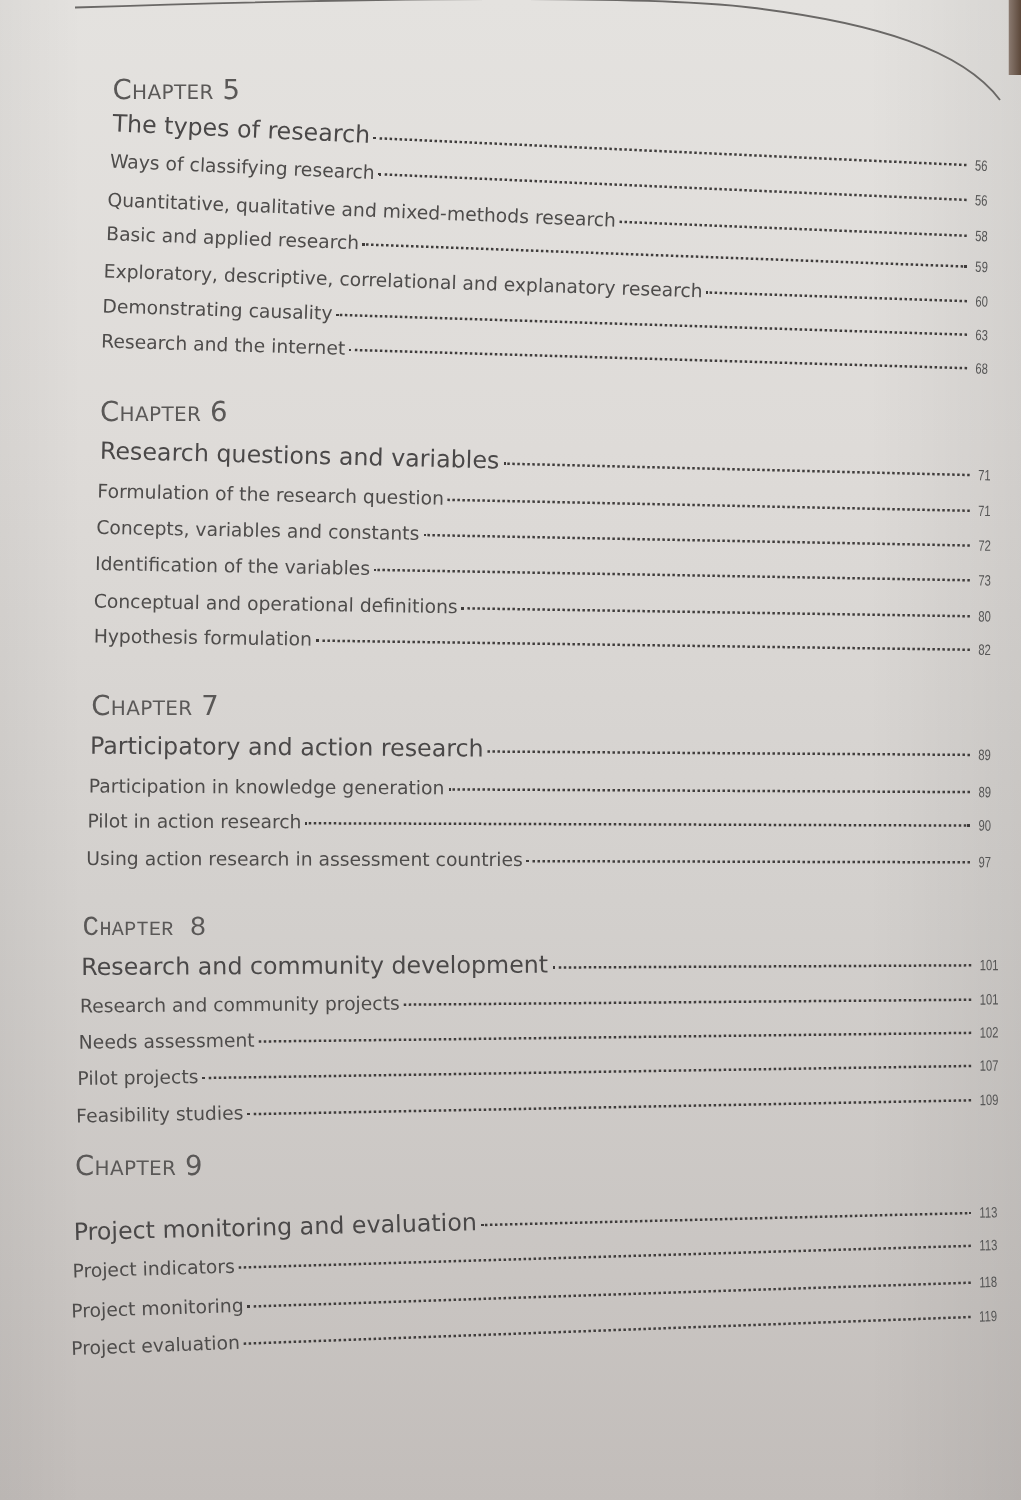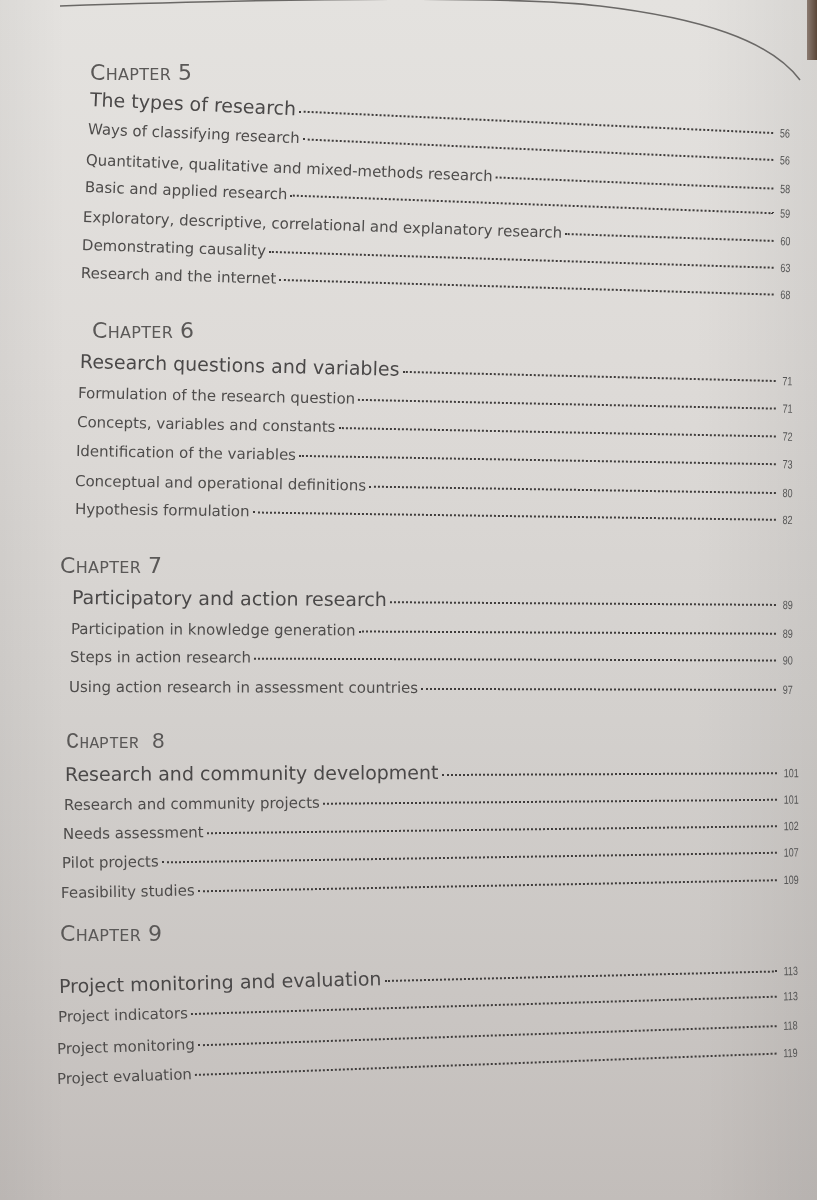--- a/index.html
+++ b/index.html
@@ -127,21 +127,21 @@
     <span class="label">Demonstrating causality</span>
       <span class="leader"></span>
       <span class="page">63</span>
   </div>
   <div class="entry sub" style="left:81px; top:264px; width:719px; transform:rotate(1.7deg);">
     <span class="label">Research and the internet</span>
       <span class="leader"></span>
       <span class="page">68</span>
   </div>
 
-  <div class="chapter-label" style="left:92px; top:318px;text-align:center;">
+  <div class="chapter-label" style="left:80px; top:318px;text-align:center;">
     <span class="cap-big">C</span><span class="cap-small">HAPTER</span>
     <span class="cap-big">6</span>
   </div>
   <div class="entry title" style="left:80px; top:350px; width:722px; transform:rotate(1.4deg);">
     <span class="label">Research questions and variables</span>
       <span class="leader"></span>
       <span class="page">71</span>
   </div>
   <div class="entry sub" style="left:78px; top:384px; width:724px; transform:rotate(1.2deg);">
     <span class="label">Formulation of the research question</span>
@@ -162,36 +162,36 @@
     <span class="label">Conceptual and operational definitions</span>
       <span class="leader"></span>
       <span class="page">80</span>
   </div>
   <div class="entry sub" style="left:75px; top:500px; width:727px; transform:rotate(0.8deg);">
     <span class="label">Hypothesis formulation</span>
       <span class="leader"></span>
       <span class="page">82</span>
   </div>
 
-  <div class="chapter-label" style="left:60px; top:553px;">
+  <div class="chapter-label" style="left:73px; top:553px;">
     <span class="cap-big">C</span><span class="cap-small">HAPTER</span>
     <span class="cap-big">7</span>
   </div>
   <div class="entry title" style="left:72px; top:586px; width:730px; transform:rotate(0.4deg);">
     <span class="label">Participatory and action research</span>
       <span class="leader"></span>
       <span class="page">89</span>
   </div>
   <div class="entry sub" style="left:71px; top:620px; width:731px; transform:rotate(0.3deg);">
     <span class="label">Participation in knowledge generation</span>
       <span class="leader"></span>
       <span class="page">89</span>
   </div>
   <div class="entry sub" style="left:70px; top:648px; width:732px; transform:rotate(0.2deg);">
-    <span class="label">Steps in action research</span>
+    <span class="label">Pilot in action research</span>
       <span class="leader"></span>
       <span class="page">90</span>
   </div>
   <div class="entry sub" style="left:69px; top:678px; width:733px; transform:rotate(0.15deg);">
     <span class="label">Using action research in assessment countries</span>
       <span class="leader"></span>
       <span class="page">97</span>
   </div>
 
   <div class="chapter-label" style="left:66px; top:730px;font-family:Liberation Mono, monospace;">

